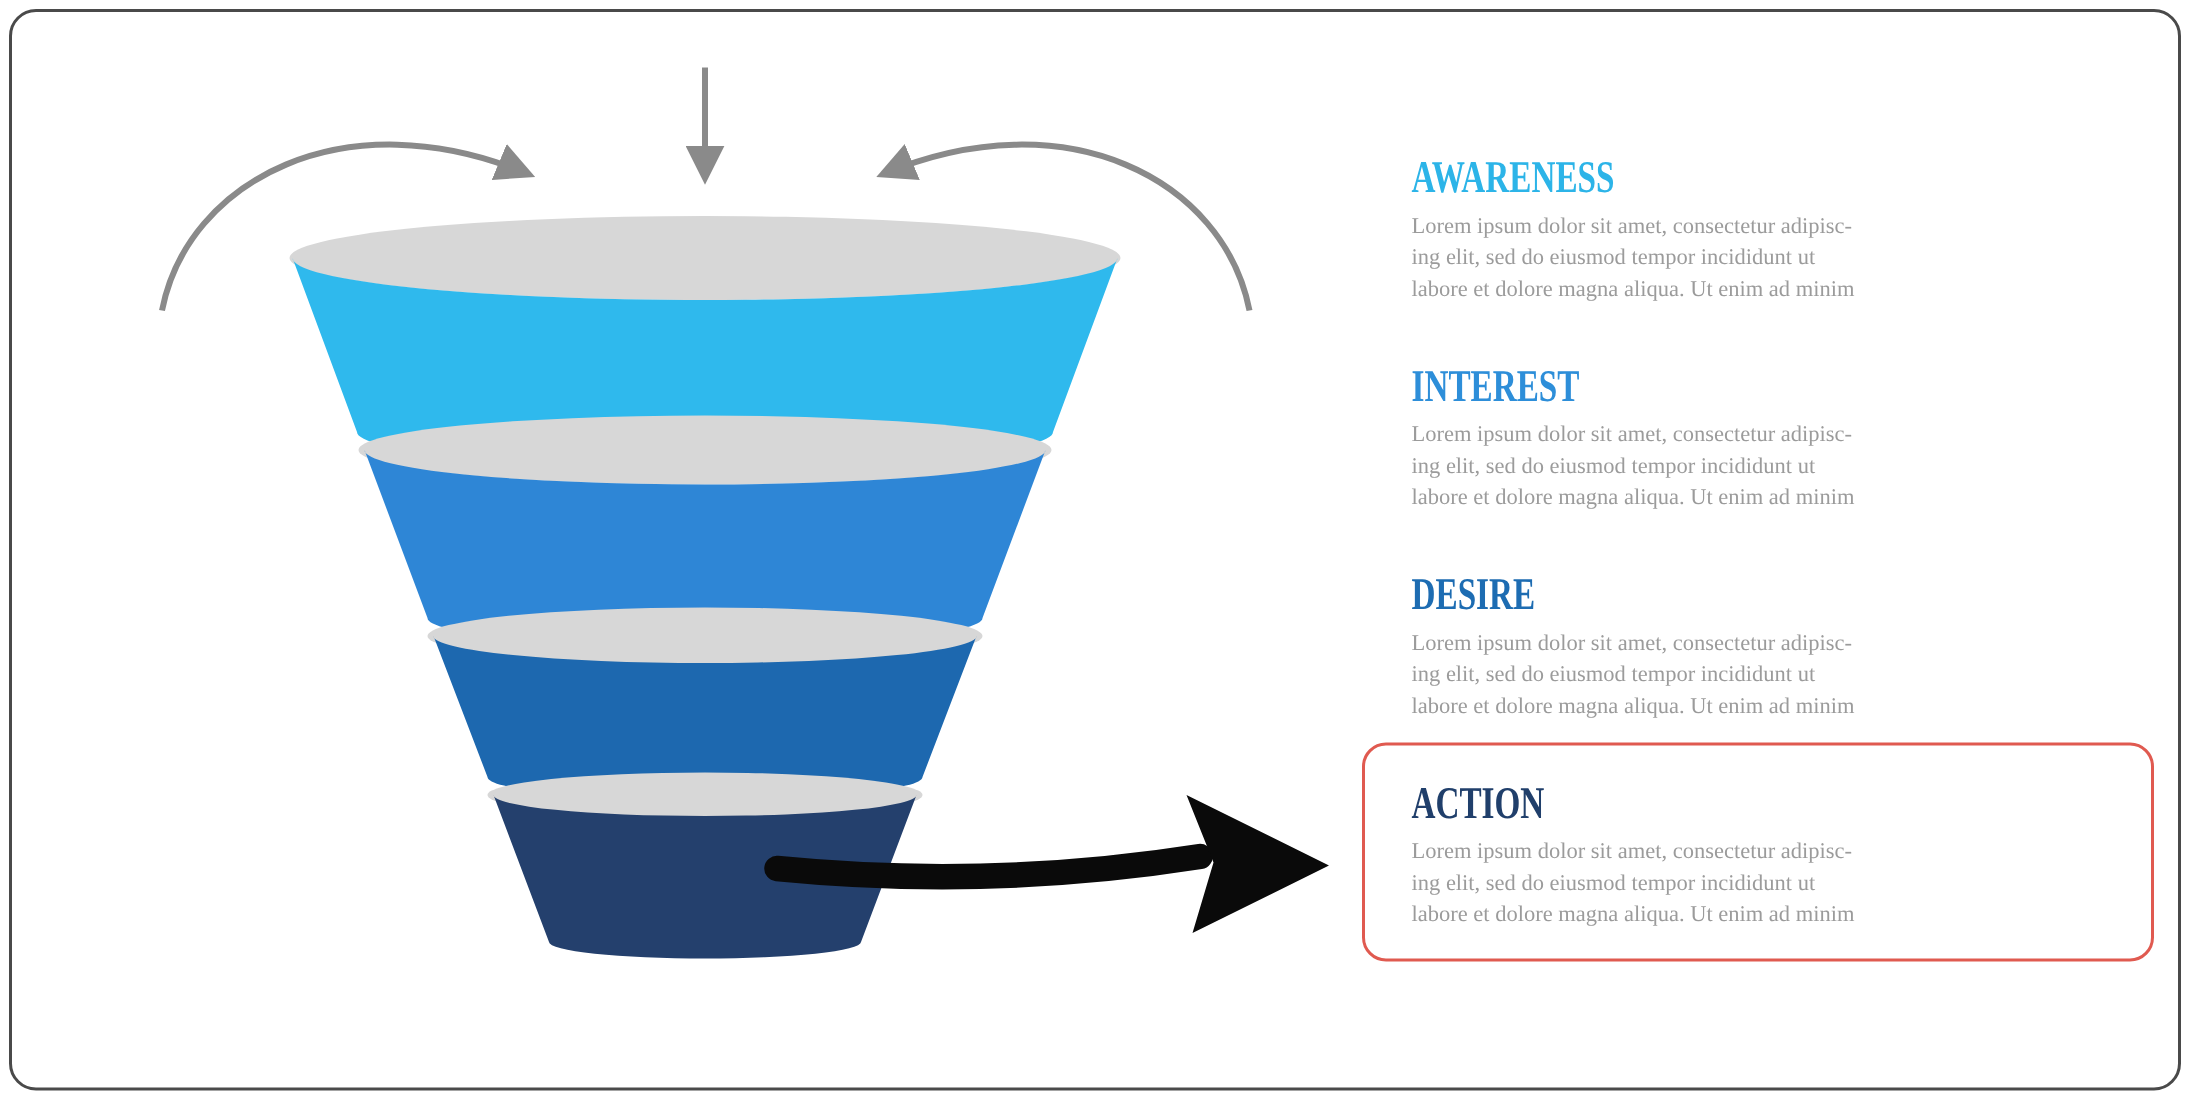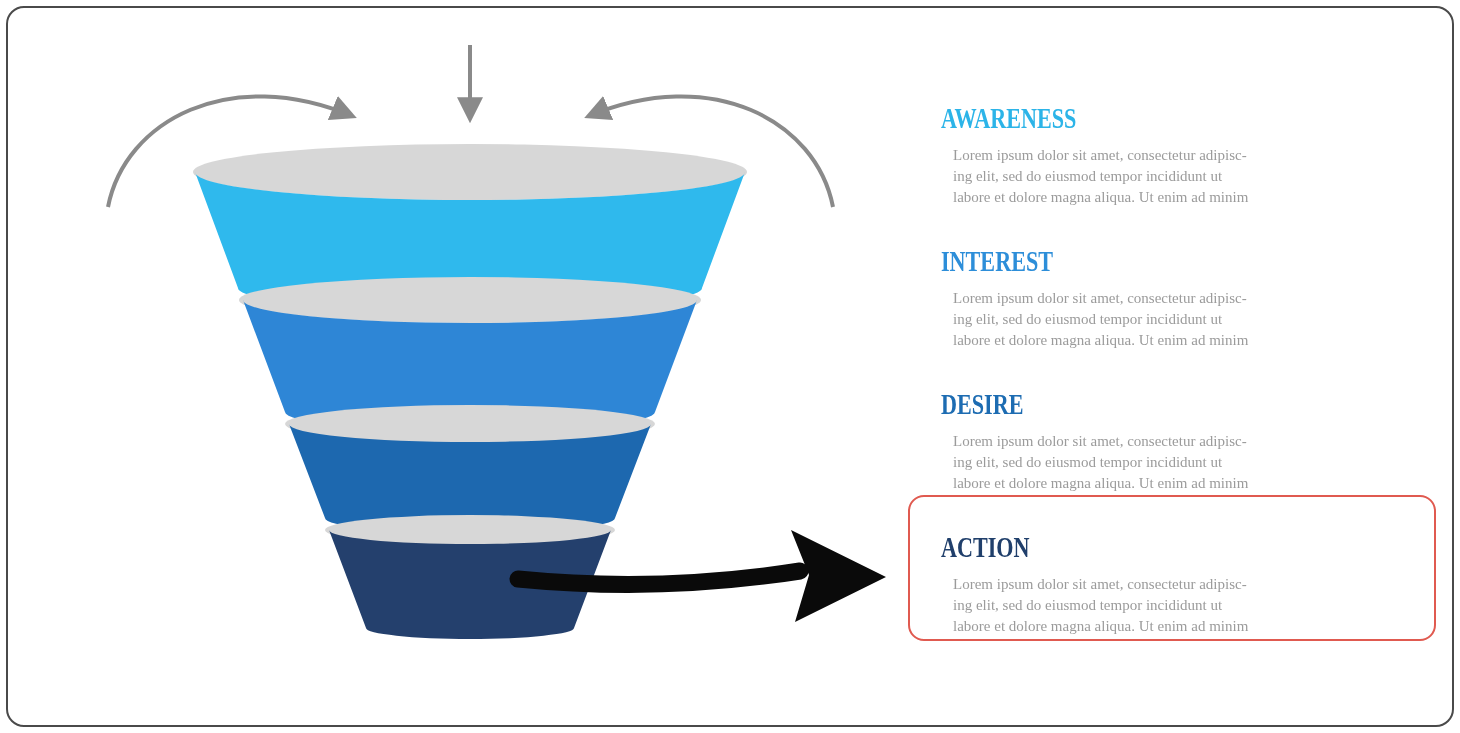--- a/index.html
+++ b/index.html
@@ -27,21 +27,21 @@
     margin:0 0 8px 0;
     font-size:27px;
     line-height:30px;
     font-weight:700;
     letter-spacing:0px;
     transform:scale(0.82,1.12);
     transform-origin:left center;
     white-space:nowrap;
   }
   .section p{
-    margin:12px;
+    margin:0;
     font-size:15px;
     line-height:21px;
     white-space:pre-line;
   }
   .highlight-box{
     position:absolute;
     left:908px;top:495px;
     width:528px;height:146px;
     border:2px solid #e05a50;
     border-radius:16px;

